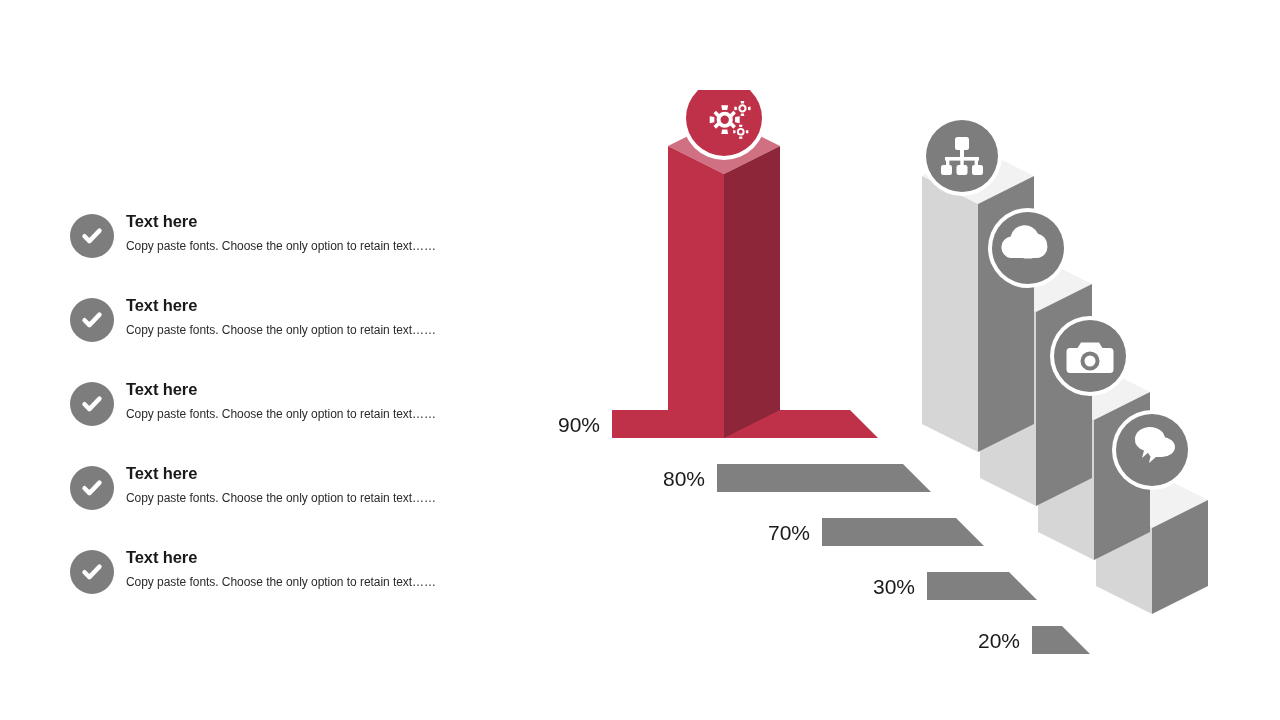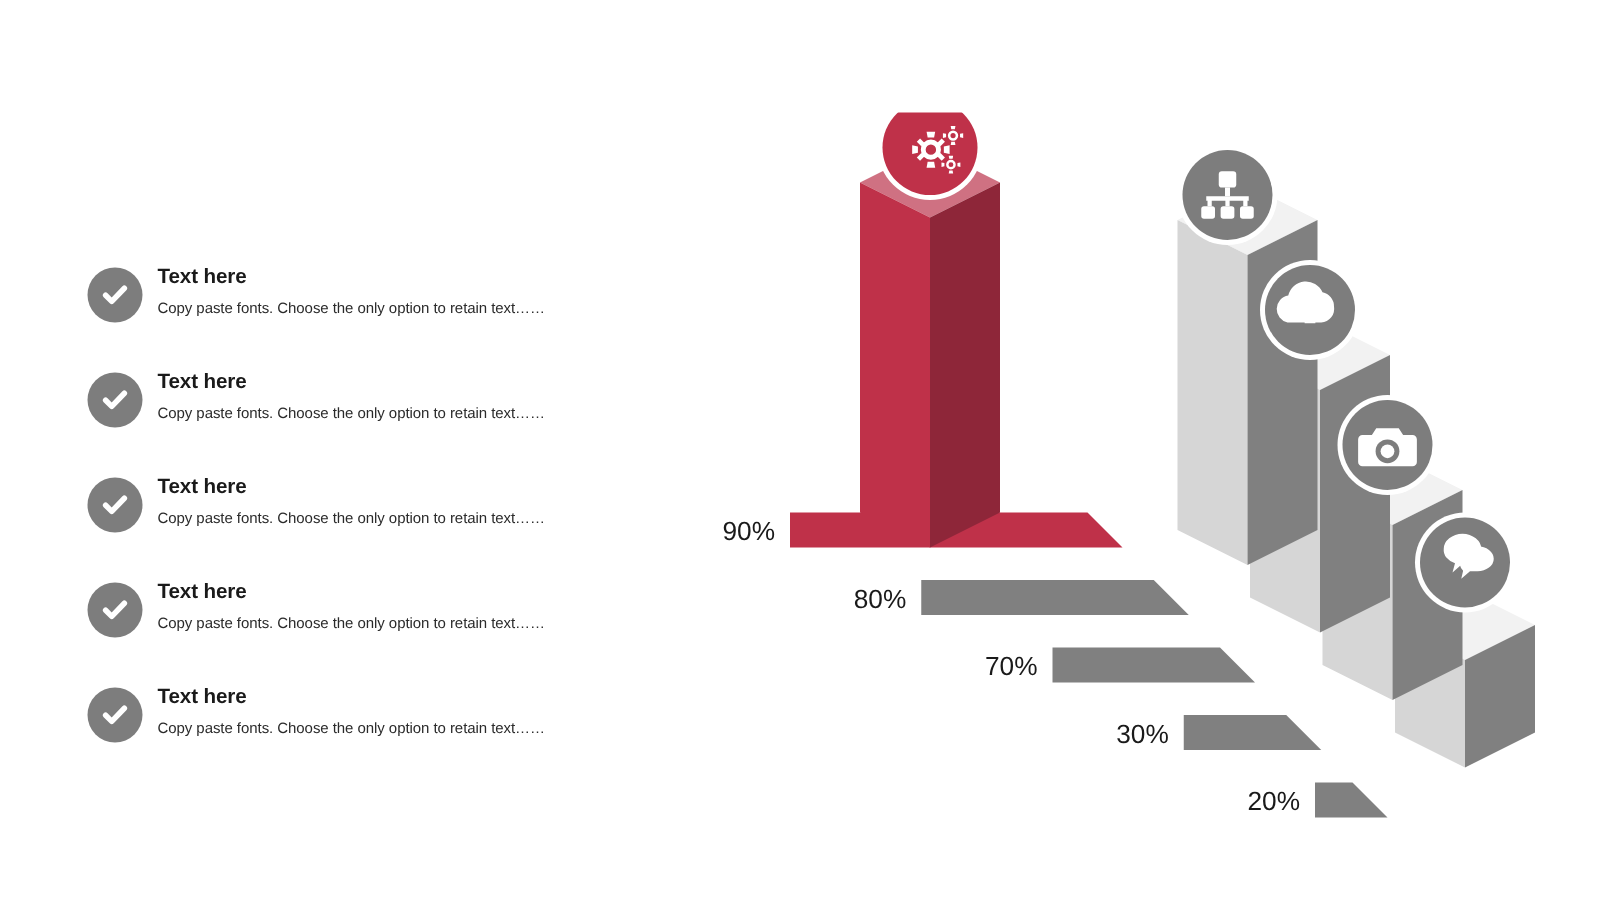--- a/index.html
+++ b/index.html
@@ -56,21 +56,21 @@
     font-size: 12px;
     color: #2b2b2b;
     line-height: 1.25;
     letter-spacing: -0.05px;
     white-space: nowrap;
   }
 
   
   #chart-area {
     position: absolute;
-    left: 540px;
+    left: 520px;
     top: 90px;
     width: 720px;
     height: 570px;
     text-align: right;
   }
   #chart-svg { display: block; }
 
   .pct-label {
     font-family: "Liberation Sans", sans-serif;
     font-size: 21px;

